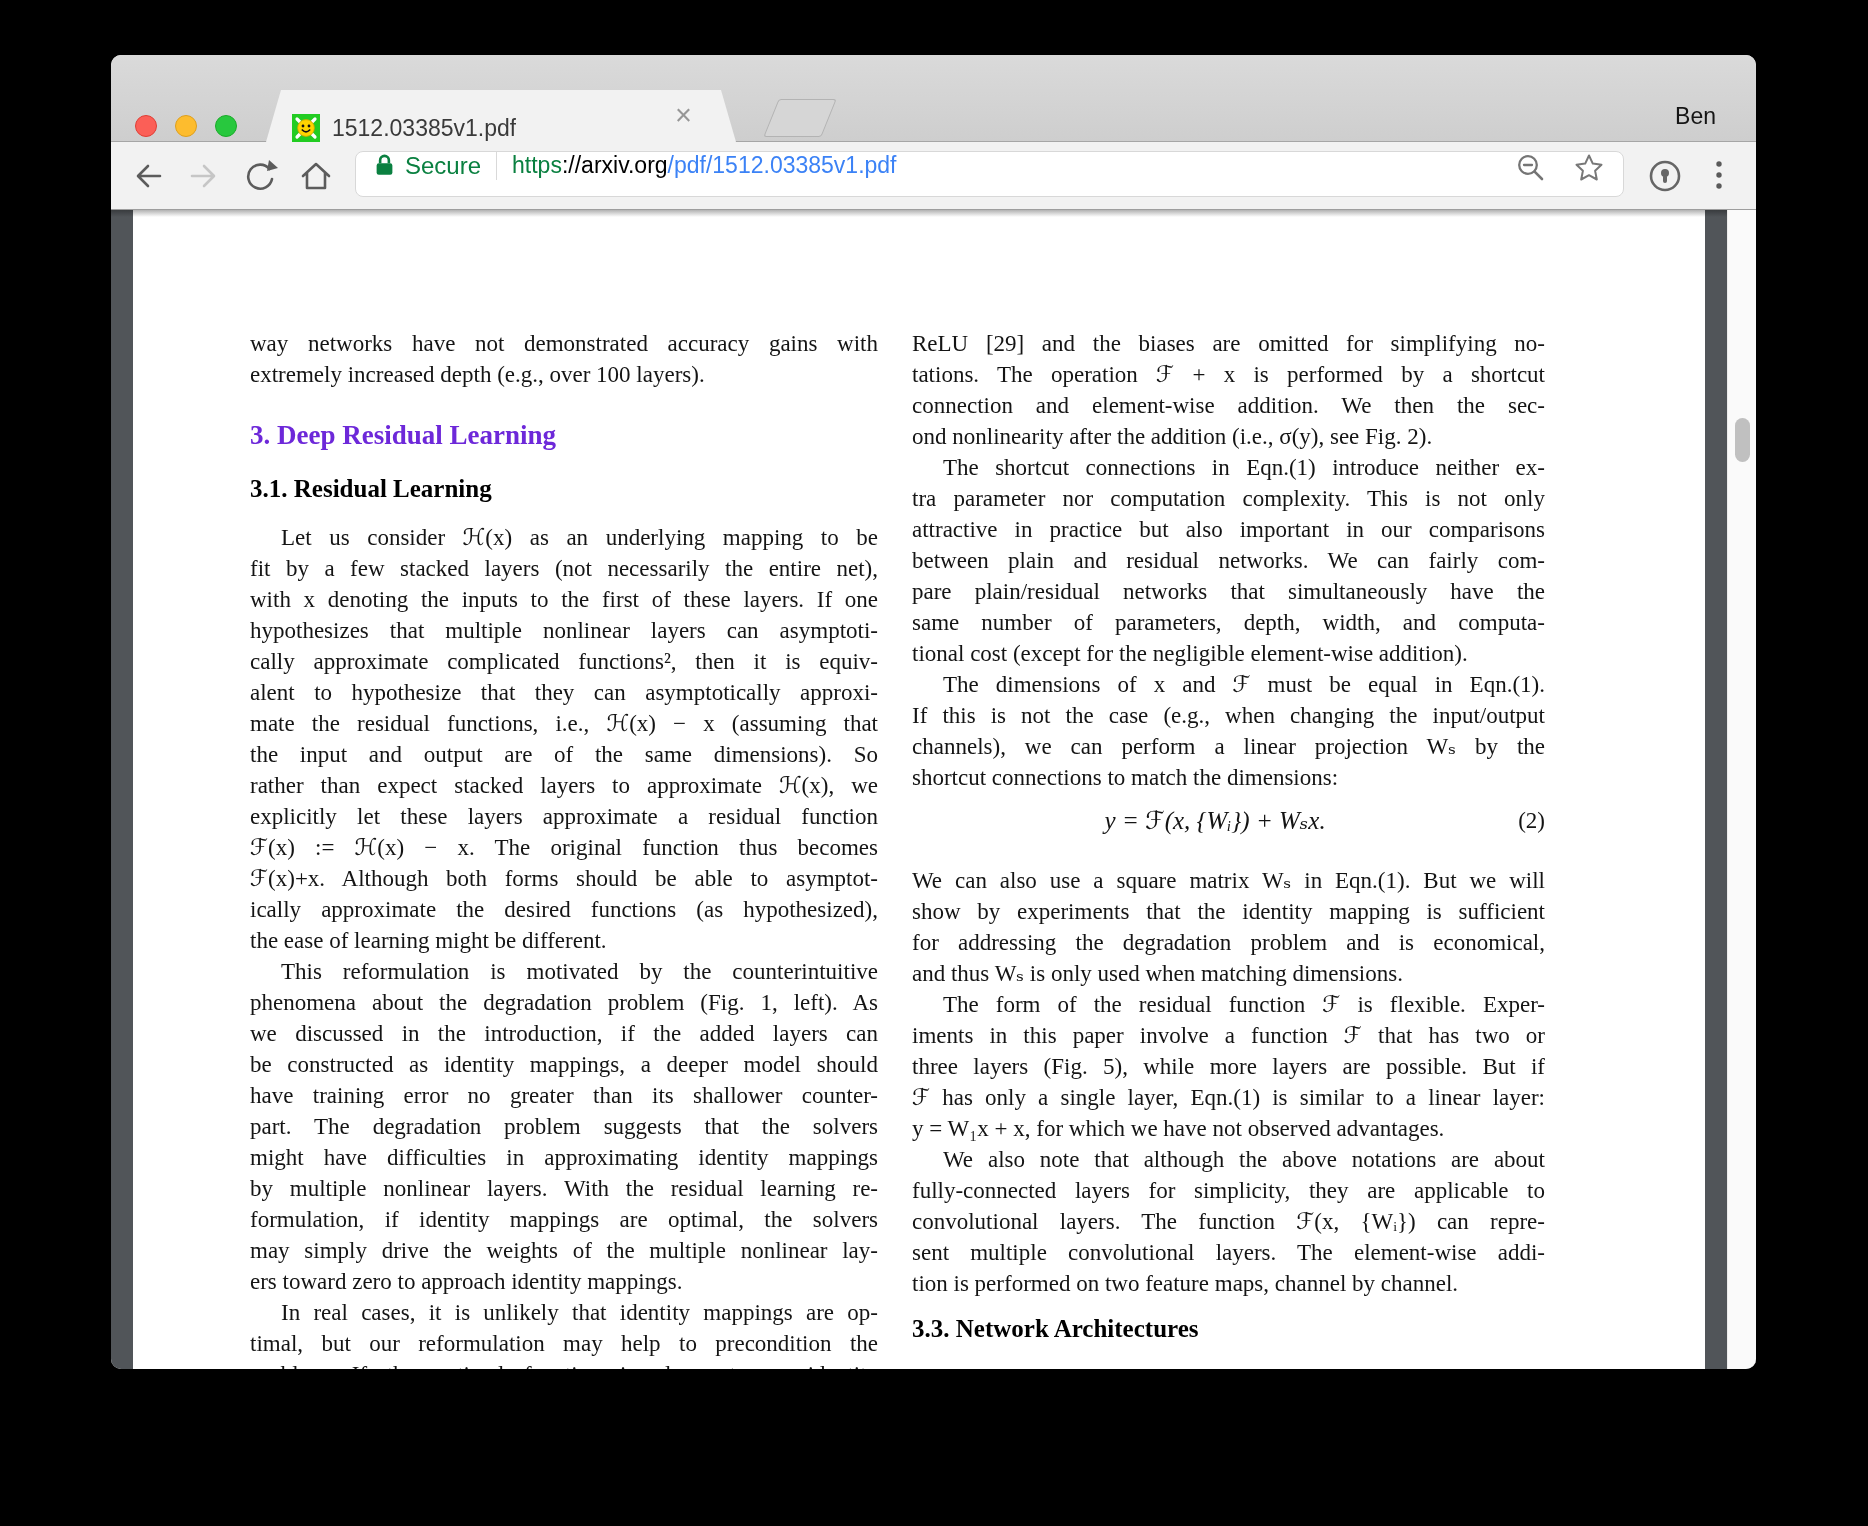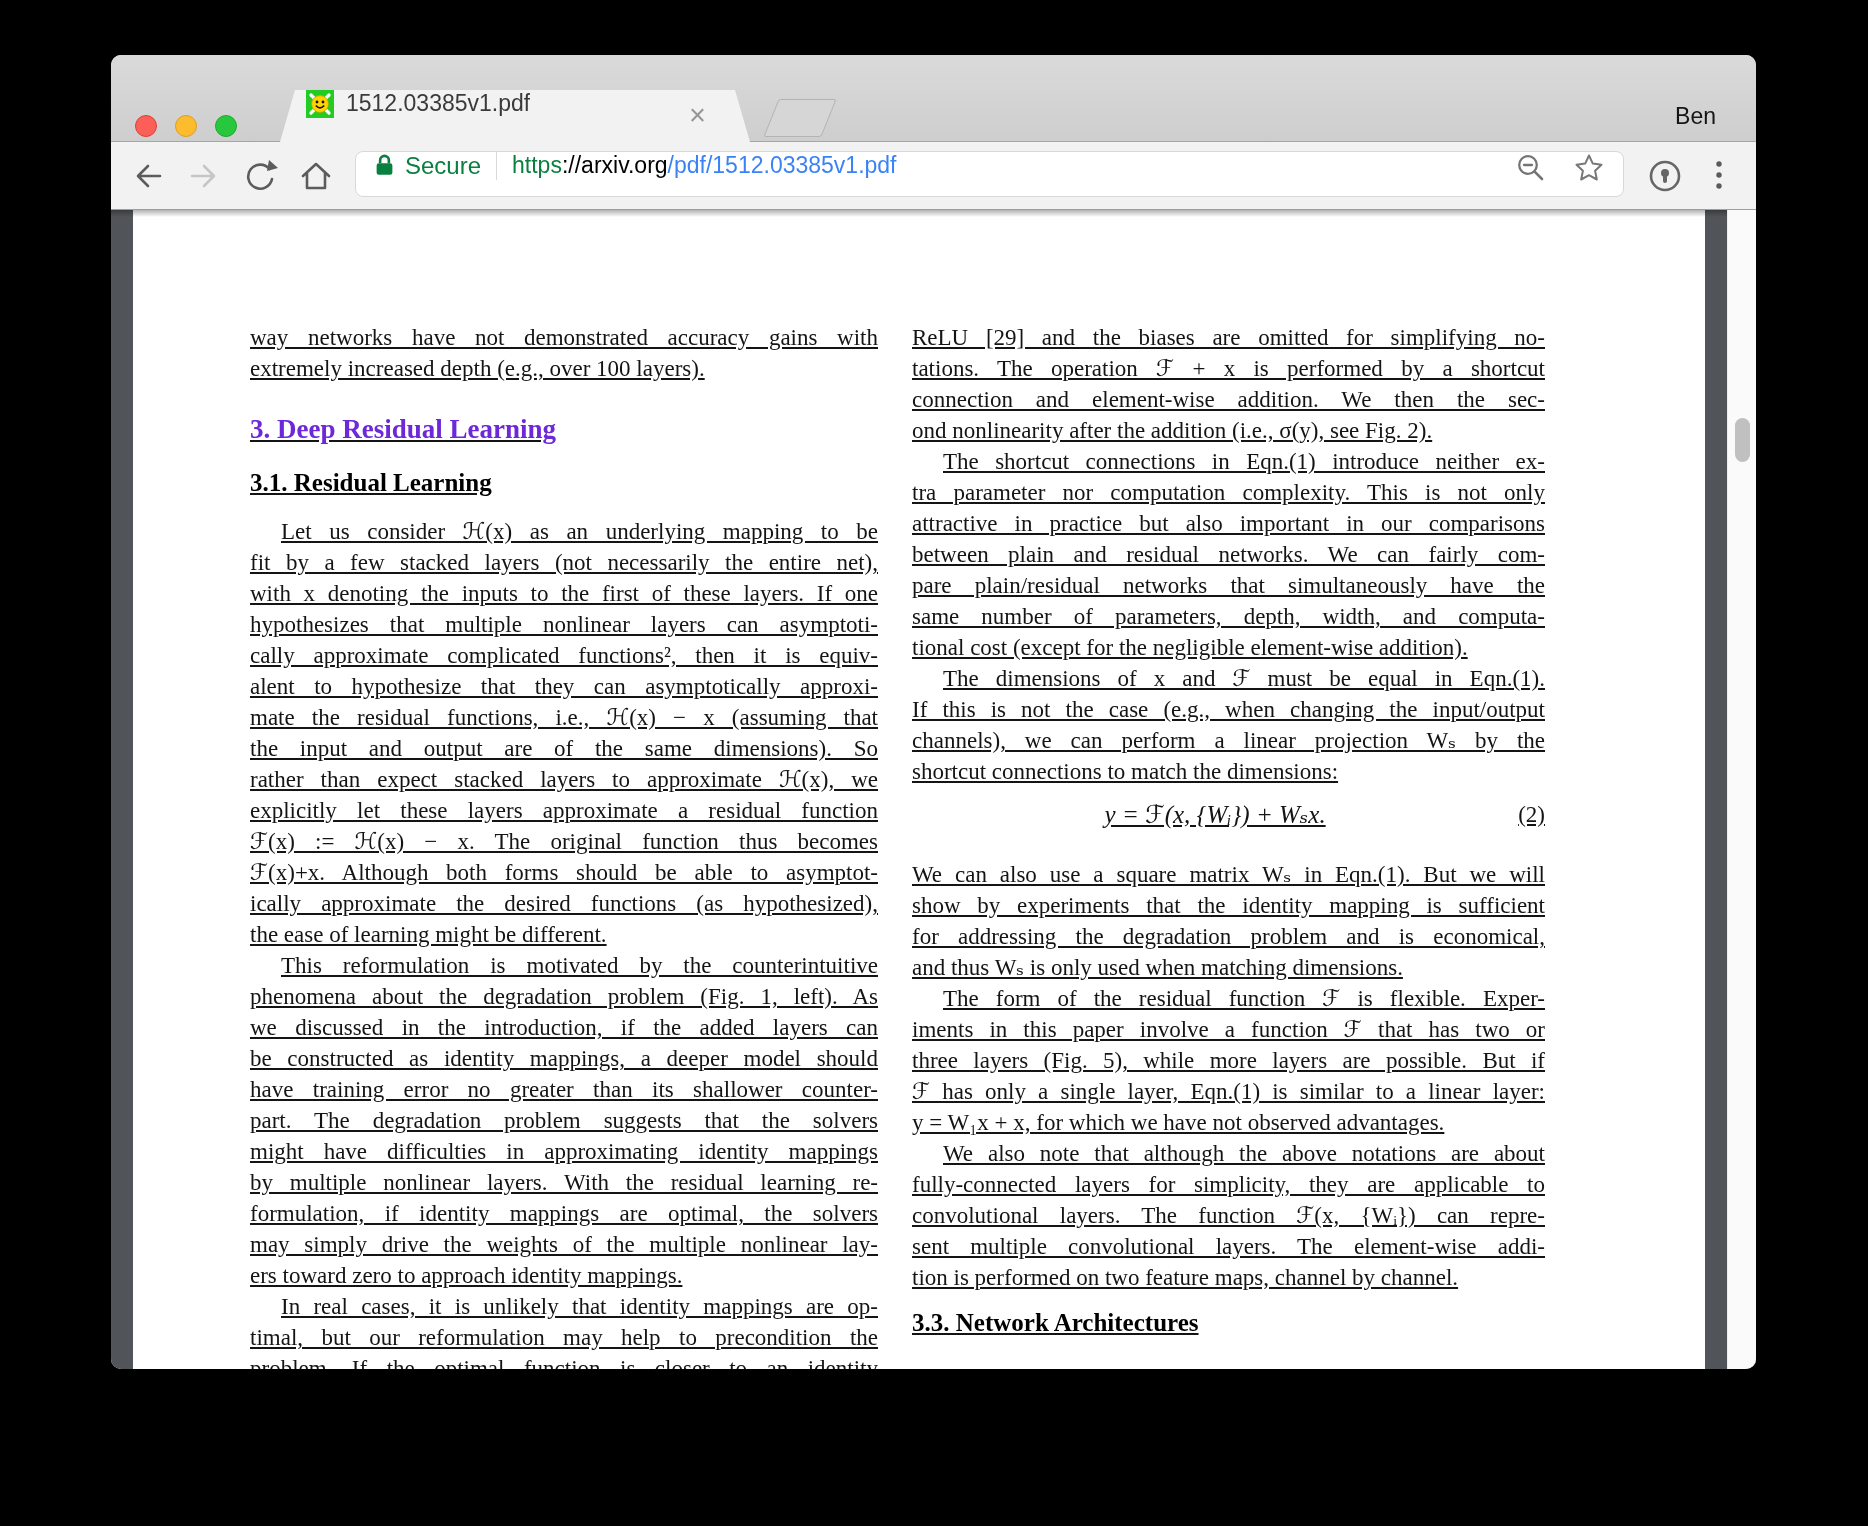--- a/index.html
+++ b/index.html
@@ -4,21 +4,21 @@
 <style>
   html,body{margin:0;padding:0;background:#000;width:1868px;height:1526px;font-family:"Liberation Sans",sans-serif;}
   .stage{position:relative;width:1868px;height:1526px;background:#000;overflow:hidden;}
   .window{position:absolute;left:111px;top:55px;width:1645px;height:1314px;border-radius:10px;overflow:hidden;background:#f2f2f2;}
   
   .tabbar{position:relative;height:87px;background:linear-gradient(180deg,#dadada 0%,#cecece 100%);border-bottom:1px solid #a6a6a6;box-sizing:border-box;}
   .light{position:absolute;top:60px;width:22px;height:22px;border-radius:50%;box-sizing:border-box;}
   .light.red{left:24px;background:#fb5f57;border:1px solid #df3e35;}
   .light.yellow{left:64px;background:#fdbc2e;border:1px solid #de9f1d;}
   .light.green{left:104px;background:#28c83e;border:1px solid #1aab29;}
-  .tab{position:absolute;left:169px;bottom:-1px;width:470px;height:52px;background:#f2f2f2;clip-path:polygon(0 100%,15px 0,455px 0,100% 100%);display:flex;align-items:flex-start;z-index:3;}
+  .tab{position:absolute;left:155px;bottom:-1px;width:470px;height:52px;background:#f2f2f2;clip-path:polygon(0 100%,15px 0,455px 0,100% 100%);display:flex;align-items:flex-end;z-index:3;}
   .tab .favicon{margin-left:26px;width:28px;height:28px;flex:0 0 auto;}
   .tab .tab-title{margin-left:12px;font-size:23px;color:#3a3a3a;white-space:nowrap;overflow:hidden;max-width:330px;}
   .tab .tab-close{position:absolute;right:44px;top:7px;font-size:29px;color:#969696;line-height:36px;}
   .newtab{position:absolute;left:660px;top:44px;width:56px;height:36px;background:#d6d6d6;border:1px solid #b3b3b3;border-radius:3px;transform:skewX(-22deg);z-index:2;}
   .profile-name{position:absolute;right:40px;top:48px;font-size:23px;color:#151515;}
   
   .toolbar{position:relative;height:68px;background:#f2f2f2;border-bottom:1px solid #9e9e9e;box-sizing:border-box;}
   .navicon{position:absolute;top:16px;width:36px;height:36px;}
   .addressbar{position:absolute;left:244px;top:9px;width:1269px;height:46px;background:#fff;border:1px solid #d8d8d8;border-radius:8px;box-sizing:border-box;display:flex;align-items:flex-start;padding:0 18px;}
   .secure-label{margin-left:10px;font-size:24px;color:#0a8040;}
@@ -30,21 +30,21 @@
   .bar-right{margin-left:auto;display:flex;align-items:center;gap:26px;}
   .ext-icon{position:absolute;left:1536px;top:16px;width:36px;height:36px;}
   .menu-icon{position:absolute;left:1596px;top:14px;width:24px;height:40px;}
   
   .content{position:relative;height:1159px;background:#515559;}
   .page{position:absolute;left:22px;top:0;width:1572px;height:1159px;background:#ffffff;overflow:hidden;}
   .topshadow{position:absolute;left:0;top:0;width:1616px;height:7px;background:linear-gradient(rgba(0,0,0,.30),rgba(0,0,0,0));z-index:4;pointer-events:none;}
   .scrolltrack{position:absolute;right:0;top:0;width:29px;height:1159px;background:#fafafa;border-left:1px solid #ececec;box-sizing:border-box;}
   .scrollthumb{position:absolute;left:7px;top:208px;width:15px;height:44px;border-radius:8px;background:#c0c0c0;}
   
-  .col{position:absolute;top:112px;font-family:"Liberation Serif","DejaVu Serif","DejaVu Sans",serif;color:#141414;font-size:23px;line-height:31px;text-decoration:underline;}
+  .col{position:absolute;top:118px;font-family:"Liberation Serif","DejaVu Serif","DejaVu Sans",serif;color:#141414;font-size:23px;line-height:31px;}
   .col.left{left:117px;width:628px;}
   .col.right{left:779px;width:633px;}
   .pline{text-align:left;}
   .pline.just{text-align:justify;text-align-last:justify;}
   .pline.ind{padding-left:31px;}
   .h-section{font-size:27px;font-weight:bold;color:#6d28d9;margin:29px 0 21px 0;line-height:33px;font-family:"Liberation Serif","DejaVu Serif",serif;}
   .h-subsection{font-size:25px;font-weight:bold;color:#000;margin:0 0 18px 0;line-height:31px;font-family:"Liberation Serif","DejaVu Serif",serif;}
   .h-subsection.bottom{margin:14px 0 0 0;}
   .eqrow{display:flex;align-items:flex-start;margin:9px 0 26px 0;line-height:37px;white-space:nowrap;}
   .eqtext{flex:1;text-align:center;font-style:italic;font-size:25px;}

